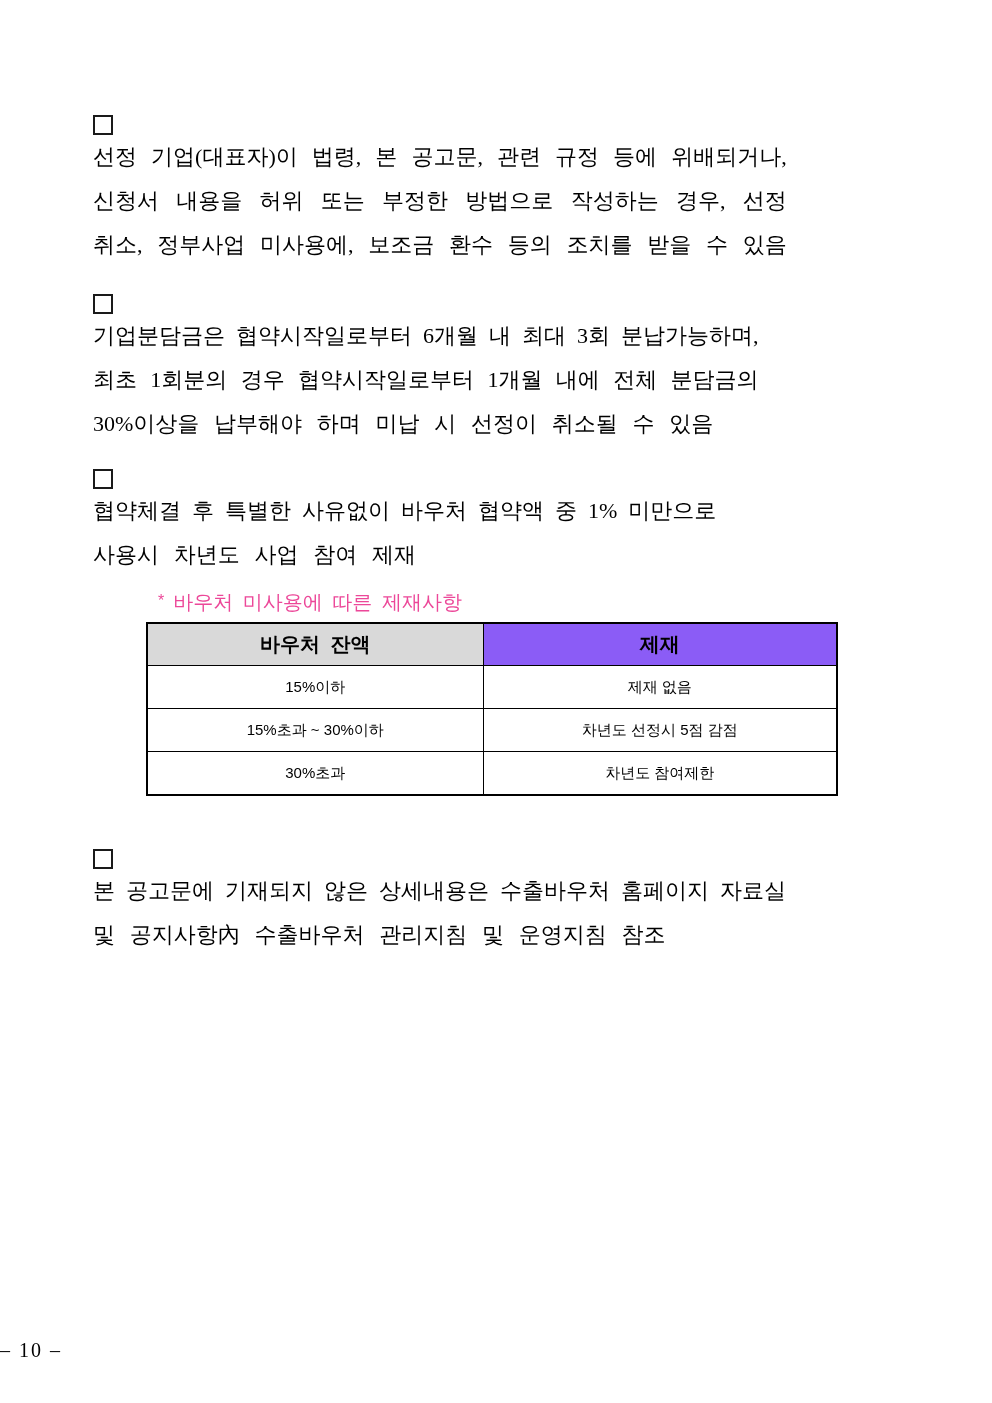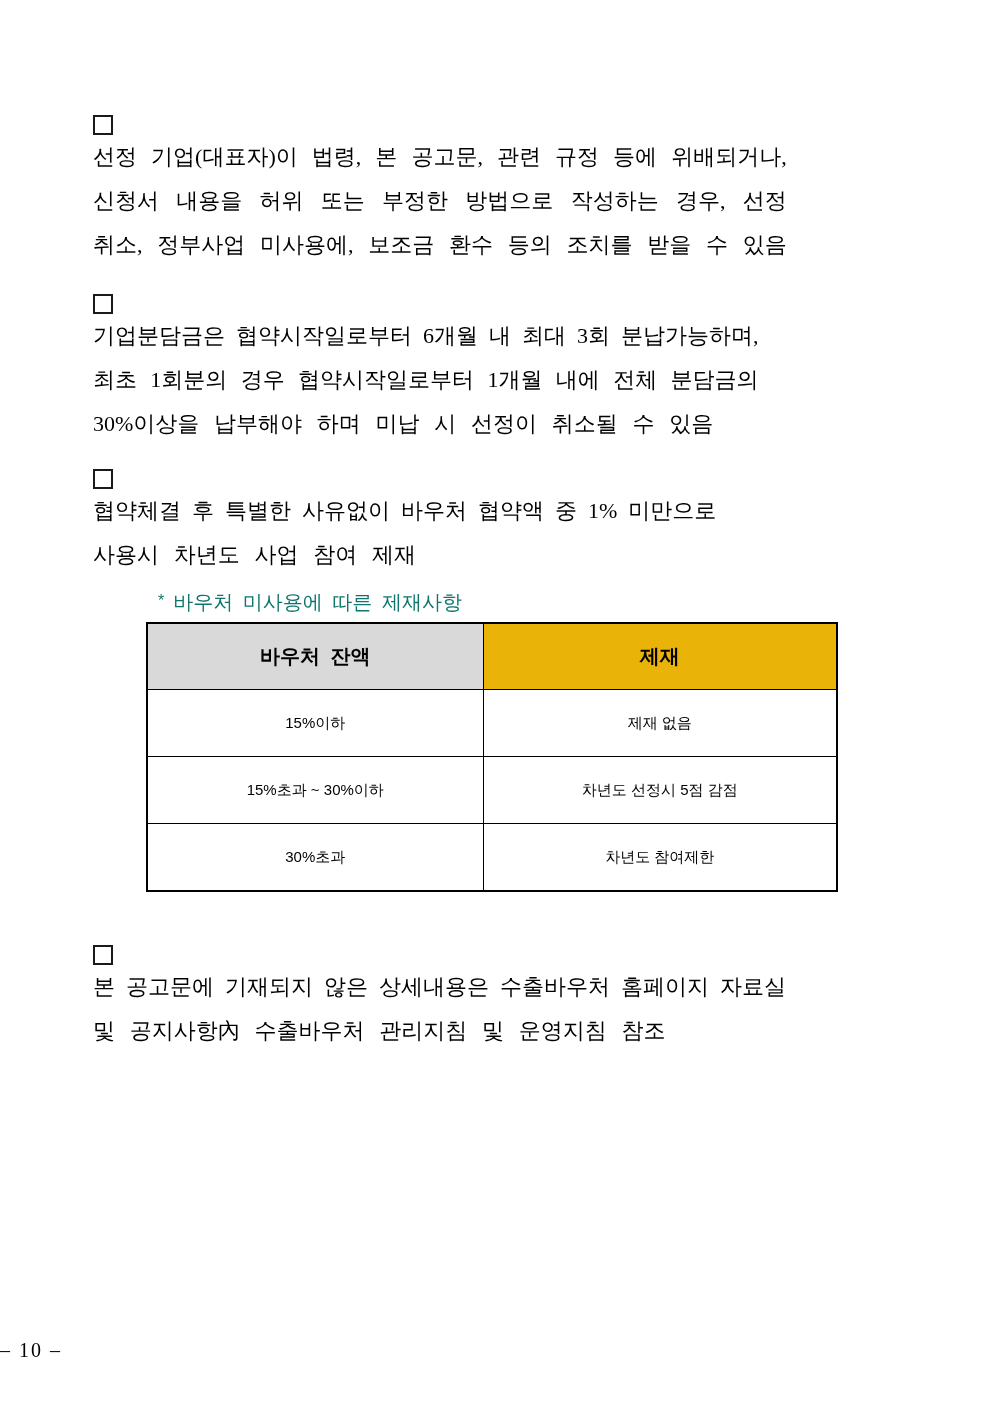--- a/index.html
+++ b/index.html
@@ -37,42 +37,42 @@
 
   .mt16{margin-top:16px;}
   .mt12{margin-top:12px;}
   .mt42{margin-top:42px;}
 
   .note{
     margin:12px 0 5px 65px;
     font-family:"Liberation Sans","DejaVu Sans",sans-serif;
     font-size:20px;
     line-height:26px;
-    color:#0f766e;
+    color:#ec4899;
     word-spacing:0.2em;
   }
   .note-marker{
     display:inline-block;
     font-size:16px;
     position:relative;top:-3px;
     margin-right:9px;
   }
 
   table.sanction{
     border-collapse:collapse;
     table-layout:fixed;
     margin-left:53px;
     width:692px;
     border:2px solid #000000;
   }
   table.sanction th, table.sanction td{
     border:1px solid #000000;
     text-align:center;
     vertical-align:middle;
-    padding:16px;
+    padding:4px;
     font-family:"Liberation Sans","DejaVu Sans",sans-serif;
     white-space:nowrap;
     overflow:hidden;
   }
   table.sanction th{
     height:33px;
     font-size:20px;
     font-weight:bold;
     word-spacing:0.25em;
   }
@@ -129,21 +129,21 @@
     </div>
 
     <table class="sanction">
       <colgroup>
         <col class="col-balance">
         <col>
       </colgroup>
       <thead>
         <tr>
           <th style="background:#d9d9d9">바우처 잔액</th>
-          <th style="background:#eab308">제재</th>
+          <th style="background:#8b5cf6">제재</th>
         </tr>
       </thead>
       <tbody>
         <tr>
           <td>15%이하</td>
           <td>제재 없음</td>
         </tr>
         <tr>
           <td>15%초과 ~ 30%이하</td>
           <td>차년도 선정시 5점 감점</td>

